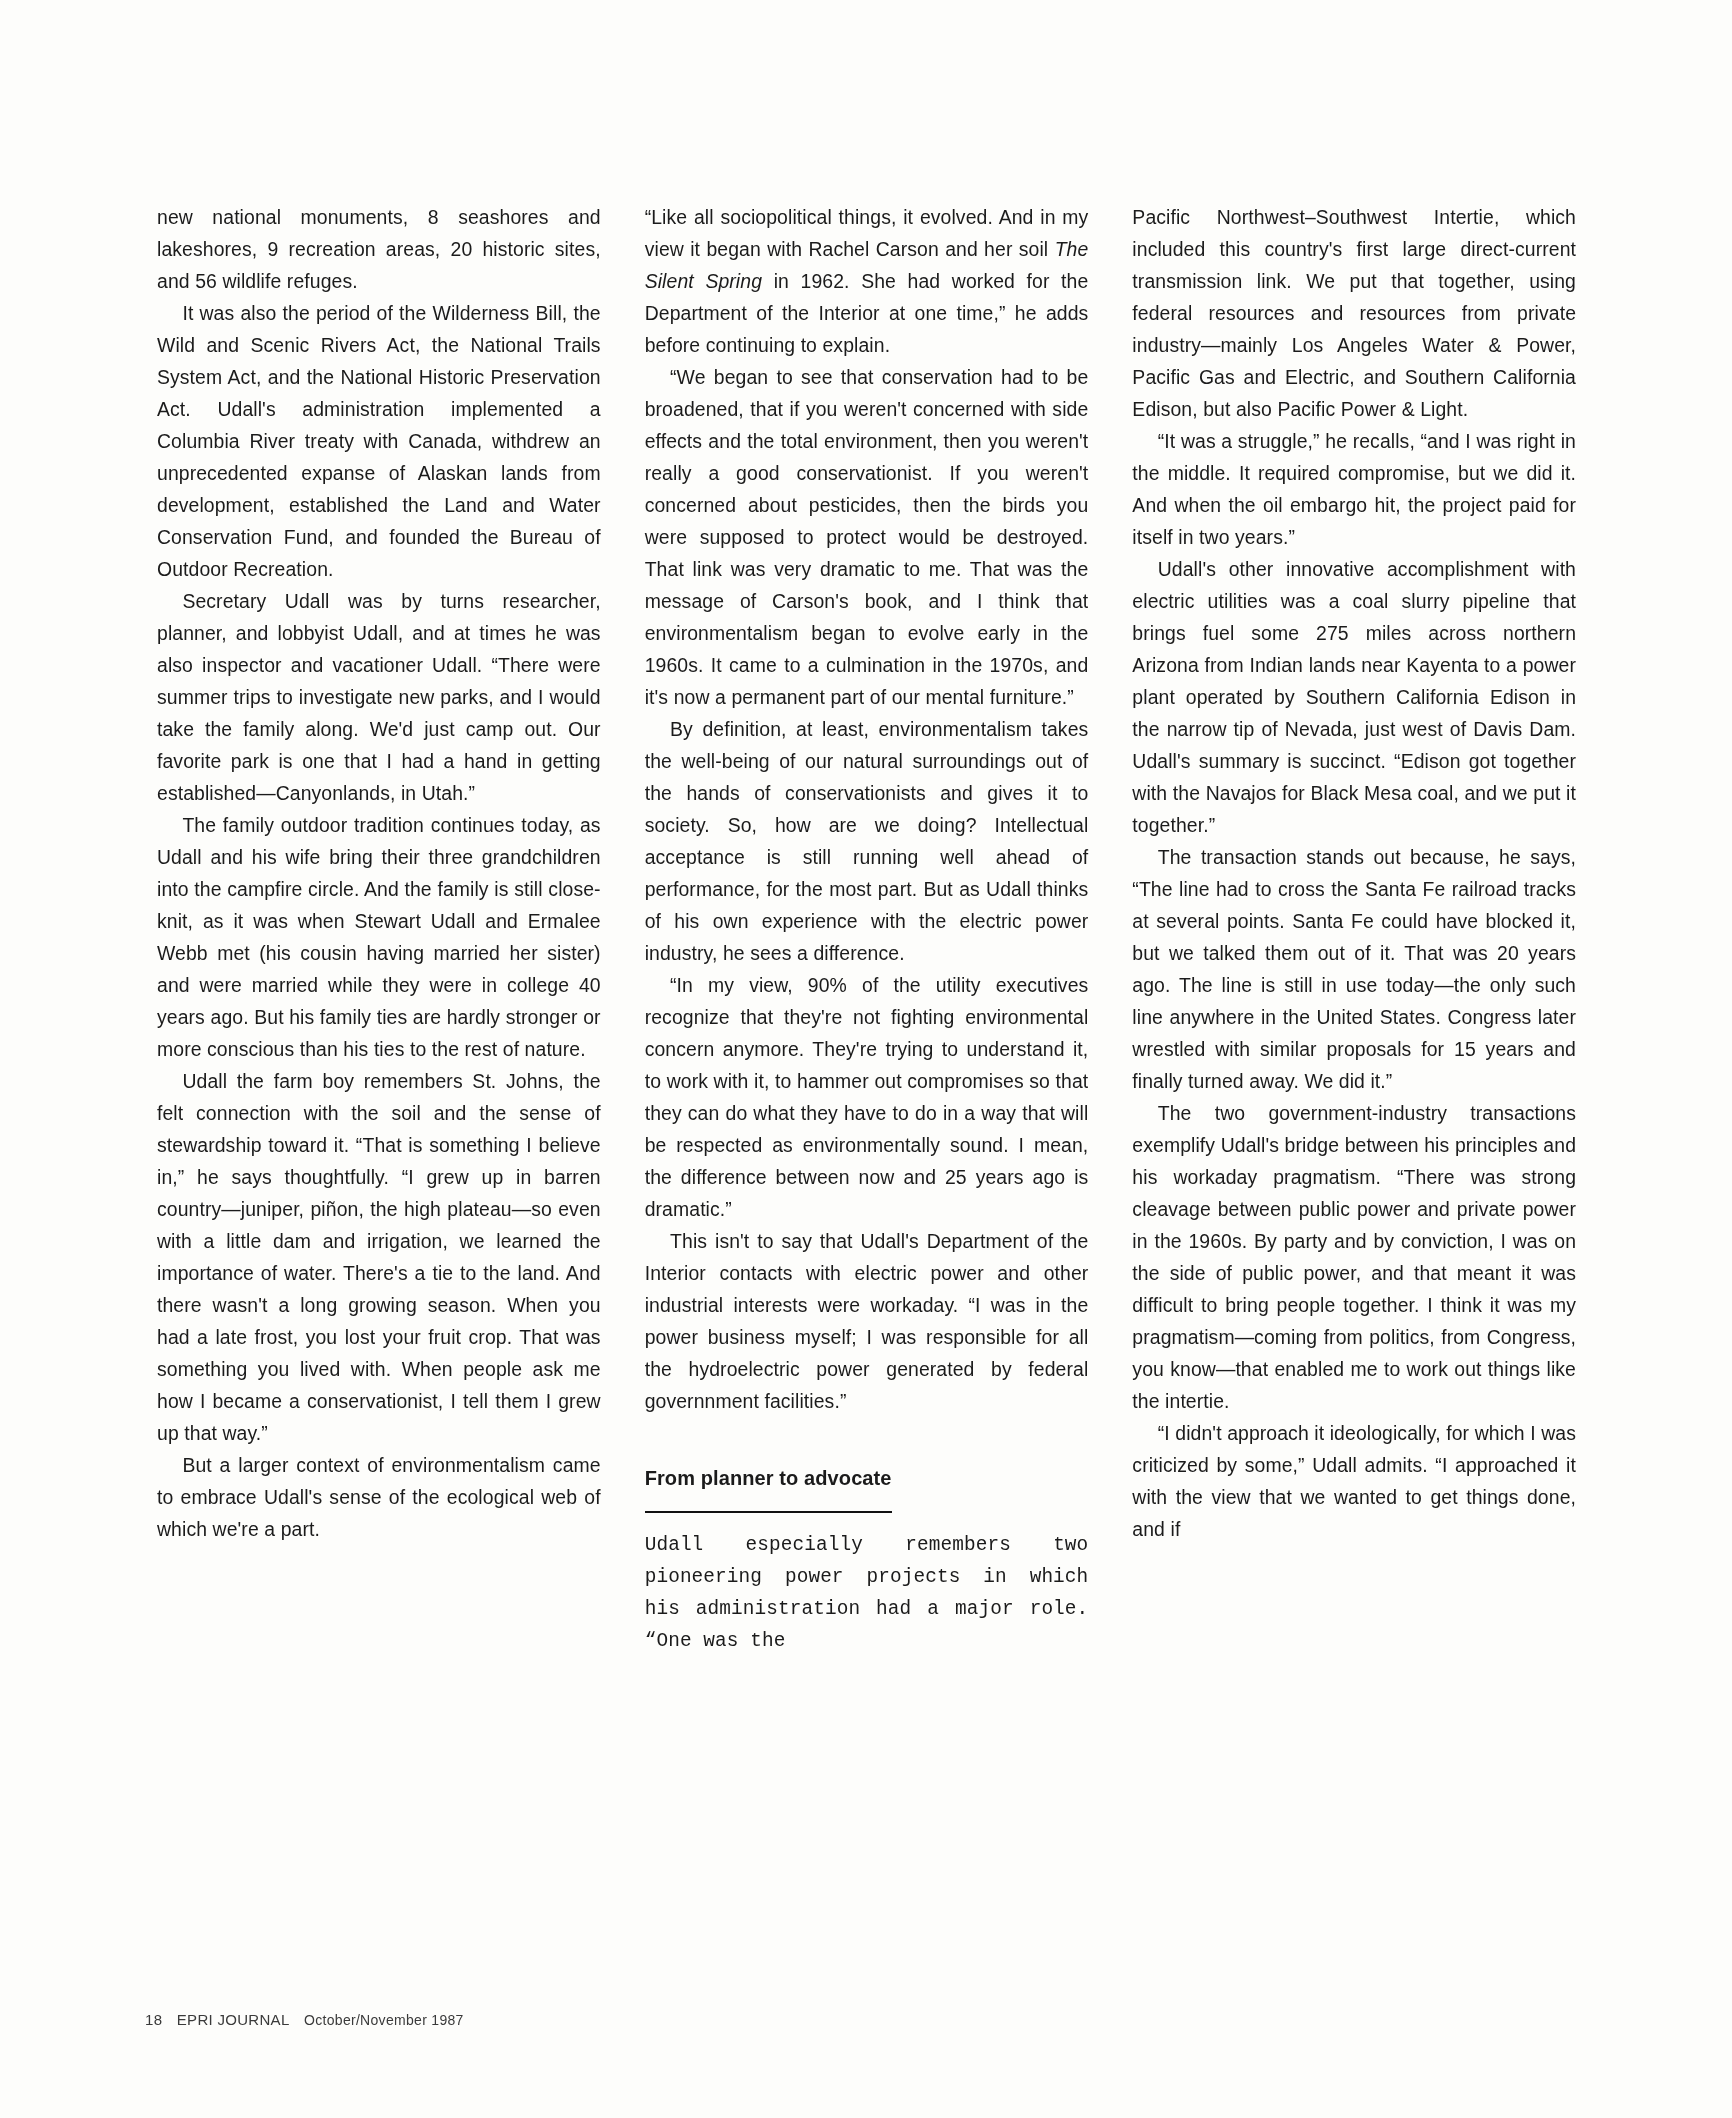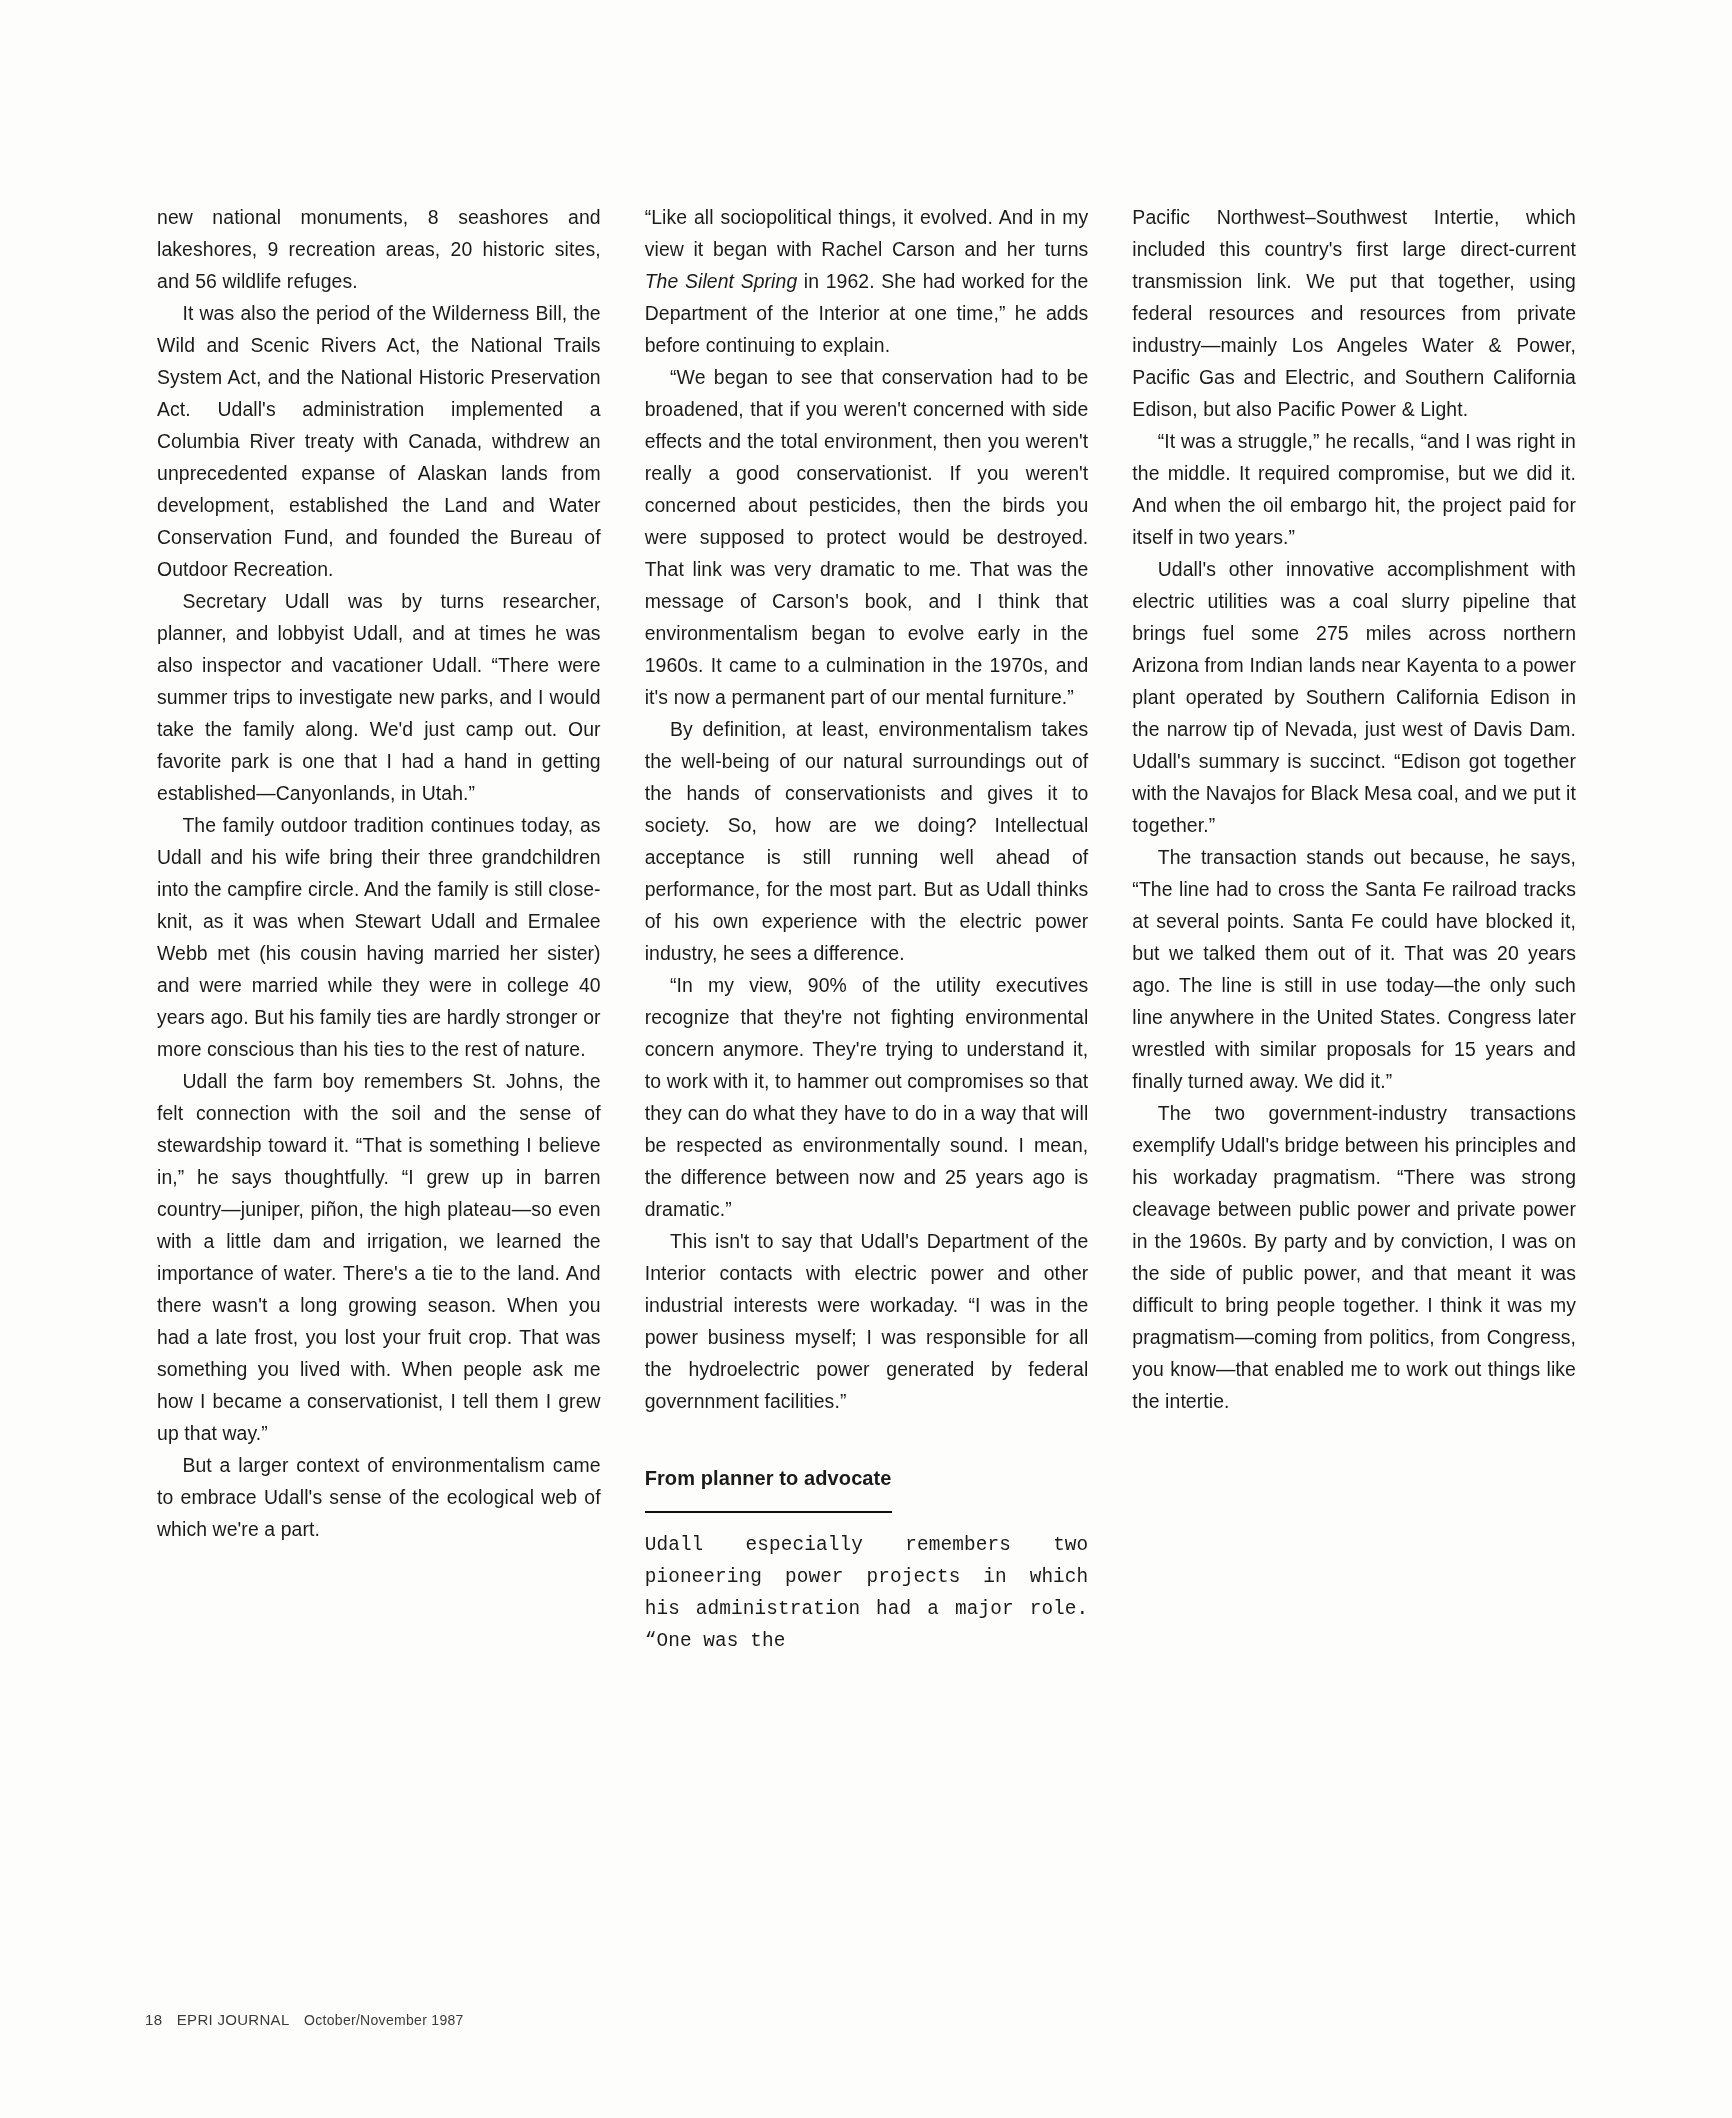--- a/index.html
+++ b/index.html
@@ -100,37 +100,38 @@
     <div class="col">
       <p class="first">new national monuments, 8 seashores and lakeshores, 9 recreation areas, 20 historic sites, and 56 wildlife refuges.</p>
       <p>It was also the period of the Wilderness Bill, the Wild and Scenic Rivers Act, the National Trails System Act, and the National Historic Preservation Act. Udall's administration implemented a Columbia River treaty with Canada, withdrew an unprecedented expanse of Alaskan lands from development, established the Land and Water Conservation Fund, and founded the Bureau of Outdoor Recreation.</p>
       <p>Secretary Udall was by turns researcher, planner, and lobbyist Udall, and at times he was also inspector and vacationer Udall. “There were summer trips to investigate new parks, and I would take the family along. We'd just camp out. Our favorite park is one that I had a hand in getting established—Canyonlands, in Utah.”</p>
       <p>The family outdoor tradition continues today, as Udall and his wife bring their three grandchildren into the campfire circle. And the family is still close-knit, as it was when Stewart Udall and Ermalee Webb met (his cousin having married her sister) and were married while they were in college 40 years ago. But his family ties are hardly stronger or more conscious than his ties to the rest of nature.</p>
       <p>Udall the farm boy remembers St. Johns, the felt connection with the soil and the sense of stewardship toward it. “That is something I believe in,” he says thoughtfully. “I grew up in barren country—juniper, piñon, the high plateau—so even with a little dam and irrigation, we learned the importance of water. There's a tie to the land. And there wasn't a long growing season. When you had a late frost, you lost your fruit crop. That was something you lived with. When people ask me how I became a conservationist, I tell them I grew up that way.”</p>
       <p>But a larger context of environmentalism came to embrace Udall's sense of the ecological web of which we're a part.</p>
     </div>
 
     <div class="col">
-      <p class="first"><span>“Like all sociopolitical things, it evolved. And in my view it began with Rachel Carson and her turns </span><em>The Silent Spring</em><span> in 1962. She had worked for the Department of the Interior at one time,” he adds before continuing to explain.</span></p>
+      <p class="first"><span>“Like all sociopolitical things, it evolved. And in my view it began with Rachel Carson and her soil </span><em>The Silent Spring</em><span> in 1962. She had worked for the Department of the Interior at one time,” he adds before continuing to explain.</span></p>
       <p>“We began to see that conservation had to be broadened, that if you weren't concerned with side effects and the total environment, then you weren't really a good conservationist. If you weren't concerned about pesticides, then the birds you were supposed to protect would be destroyed. That link was very dramatic to me. That was the message of Carson's book, and I think that environmentalism began to evolve early in the 1960s. It came to a culmination in the 1970s, and it's now a permanent part of our mental furniture.”</p>
       <p>By definition, at least, environmentalism takes the well-being of our natural surroundings out of the hands of conservationists and gives it to society. So, how are we doing? Intellectual acceptance is still running well ahead of performance, for the most part. But as Udall thinks of his own experience with the electric power industry, he sees a difference.</p>
       <p>“In my view, 90% of the utility executives recognize that they're not fighting environmental concern anymore. They're trying to understand it, to work with it, to hammer out compromises so that they can do what they have to do in a way that will be respected as environmentally sound. I mean, the difference between now and 25 years ago is dramatic.”</p>
       <p>This isn't to say that Udall's Department of the Interior contacts with electric power and other industrial interests were workaday. “I was in the power business myself; I was responsible for all the hydroelectric power generated by federal governnment facilities.”</p>
       <div class="subhead-wrap">
         <h2 class="subhead">From planner to advocate</h2>
       </div>
       <p class="noindent">Udall especially remembers two pioneering power projects in which his administration had a major role. “One was the</p>
     </div>
 
     <div class="col">
       <p class="first">Pacific Northwest–Southwest Intertie, which included this country's first large direct-current transmission link. We put that together, using federal resources and resources from private industry—mainly Los Angeles Water &amp; Power, Pacific Gas and Electric, and Southern California Edison, but also Pacific Power &amp; Light.</p>
       <p>“It was a struggle,” he recalls, “and I was right in the middle. It required compromise, but we did it. And when the oil embargo hit, the project paid for itself in two years.”</p>
       <p>Udall's other innovative accomplishment with electric utilities was a coal slurry pipeline that brings fuel some 275 miles across northern Arizona from Indian lands near Kayenta to a power plant operated by Southern California Edison in the narrow tip of Nevada, just west of Davis Dam. Udall's summary is succinct. “Edison got together with the Navajos for Black Mesa coal, and we put it together.”</p>
       <p>The transaction stands out because, he says, “The line had to cross the Santa Fe railroad tracks at several points. Santa Fe could have blocked it, but we talked them out of it. That was 20 years ago. The line is still in use today—the only such line anywhere in the United States. Congress later wrestled with similar proposals for 15 years and finally turned away. We did it.”</p>
       <p>The two government-industry transactions exemplify Udall's bridge between his principles and his workaday pragmatism. “There was strong cleavage between public power and private power in the 1960s. By party and by conviction, I was on the side of public power, and that meant it was difficult to bring people together. I think it was my pragmatism—coming from politics, from Congress, you know—that enabled me to work out things like the intertie.</p>
+      <p>“I didn't approach it ideologically, for which I was criticized by some,” Udall admits. “I approached it with the view that we wanted to get things done, and if</p>
     </div>
 
   </div>
 
   <div class="footer">
     <span class="pg">18</span>
     <span class="pub">EPRI JOURNAL</span>
     <span class="date">October/November 1987</span>
   </div>
 

